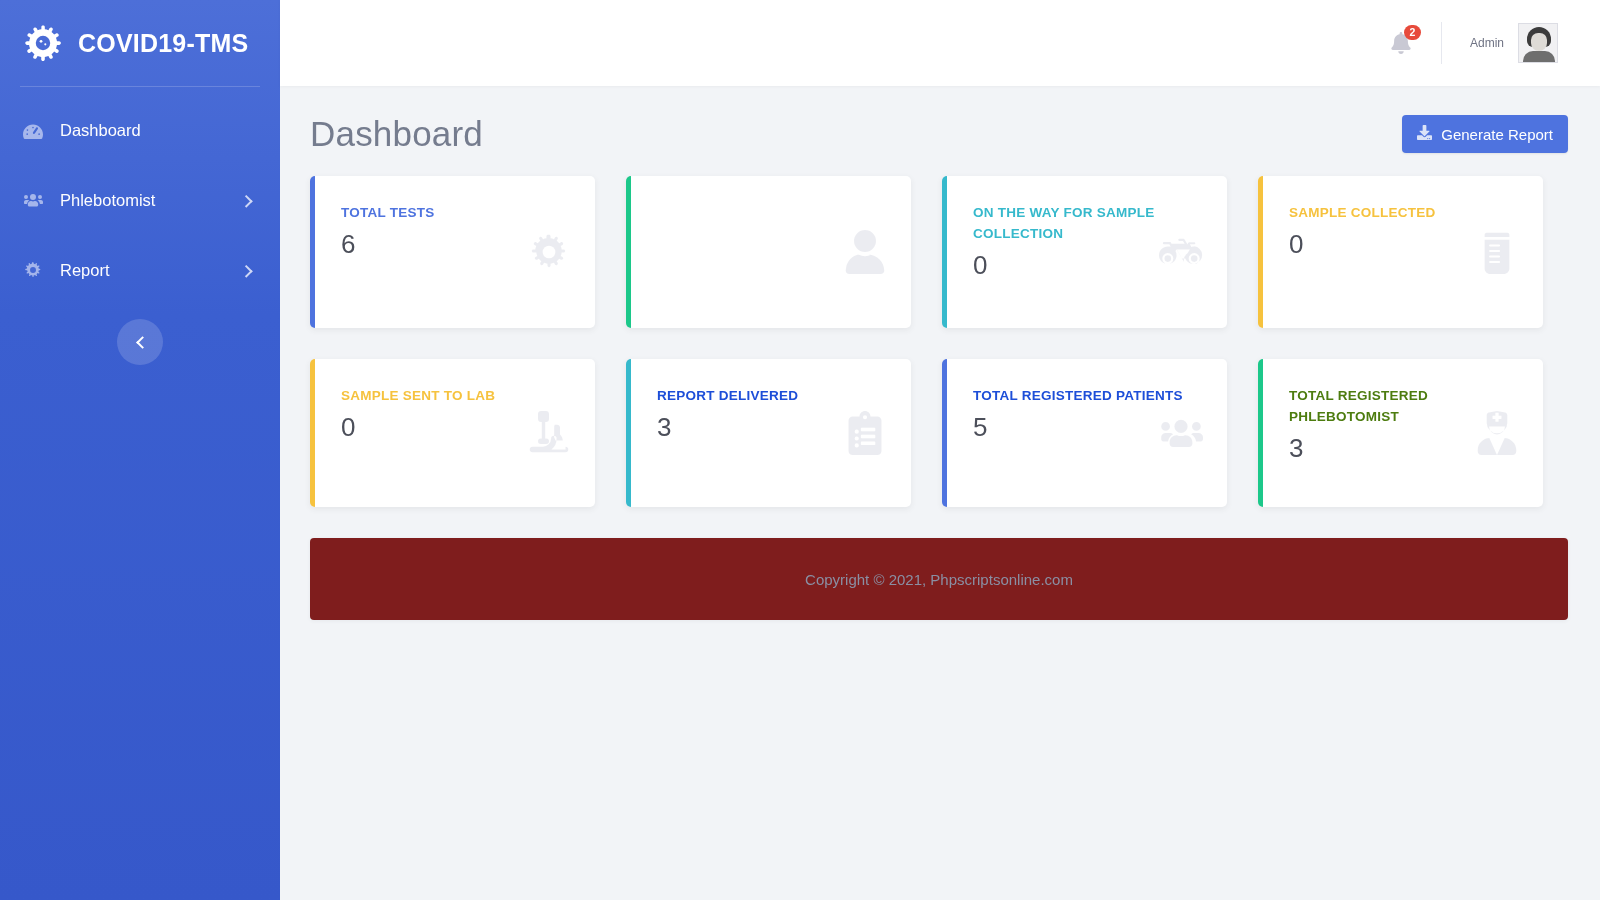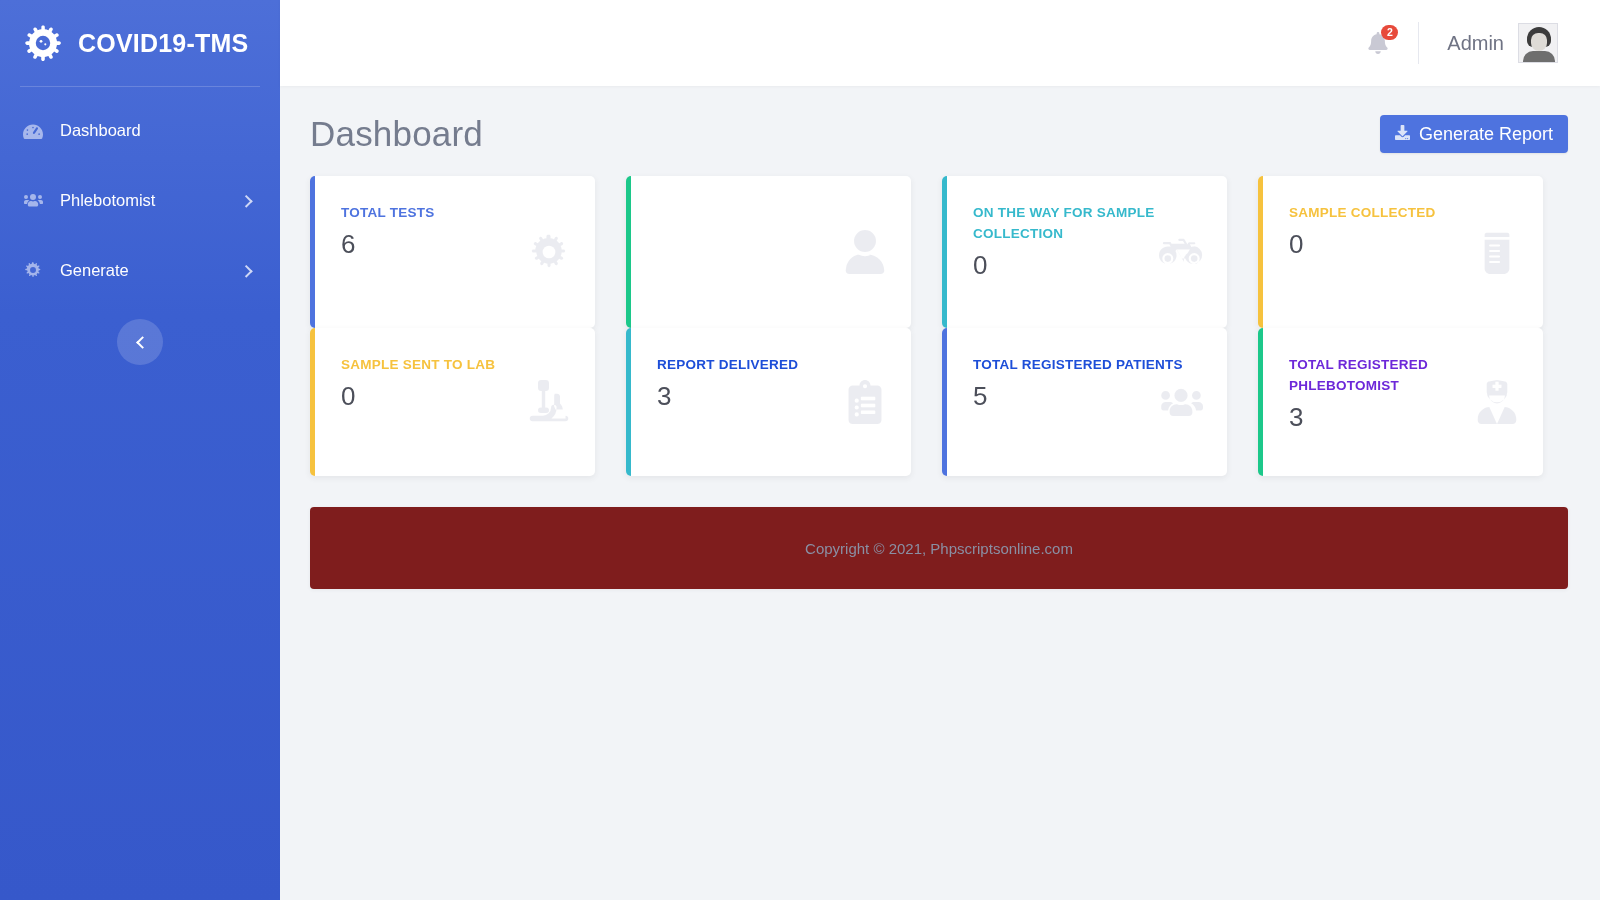--- a/index.html
+++ b/index.html
@@ -71,21 +71,21 @@
   .bell-wrap { position: relative; margin-right: 30px; cursor: pointer; }
   .bell-wrap svg { width: 20px; height: 22px; fill: #c9c9d4; display: block; }
   .bell-badge {
     position: absolute; top: -7px; right: -10px;
     background: #e74a3b; color: #fff; font-size: 10.5px; font-weight: bold;
     border-radius: 9px; padding: 1px 5px; line-height: 13px; min-width: 17px;
     text-align: center;
   }
   .topbar-sep { width: 1px; height: 42px; background: #e6e8ef; margin-right: 28px; }
   .user-box { display: flex; align-items: center; gap: 14px; cursor: pointer; }
-  .user-name { font-size: 20px; color: #6f7384; }
+  .user-name { font-size: 12px; color: #6f7384; }
   .avatar {
     width: 40px; height: 40px; border: 1px solid #dcdde4; background: #f1f1f3;
     overflow: hidden; position: relative;
   }
   .avatar .hair {
     position: absolute; left: 8px; top: 3px; width: 24px; height: 20px;
     background: #3c3c3c; border-radius: 12px 12px 6px 6px;
   }
   .avatar .face {
     position: absolute; left: 12px; top: 9px; width: 16px; height: 18px;
@@ -98,21 +98,21 @@
 
   
   .content { padding: 28px 32px 0 30px; }
   .page-head {
     display: flex; align-items: center; justify-content: space-between;
     margin-bottom: 22px;
   }
   .page-title { font-size: 35px; color: #757c8e; font-weight: normal; letter-spacing: .2px; }
   .gen-btn {
     background: #4e73df; color: #fff; border: none; border-radius: 4px;
-    height: 38px; padding: 0 15px; font-size: 18px; cursor: pointer;
+    height: 38px; padding: 0 15px; font-size: 15px; cursor: pointer;
     display: flex; align-items: center; gap: 9px;
     font-family: "Liberation Sans", sans-serif;
     box-shadow: 0 1px 2px rgba(0,0,0,.08);
   }
   .gen-btn svg { width: 15px; height: 15px; fill: #dbe3f8; }
 
   .cards { display: flex; flex-wrap: wrap; gap: 31px; }
   .card {
     width: 285px; background: #ffffff; border-radius: 5px;
     border-left-width: 5px; border-left-style: solid;
@@ -126,21 +126,21 @@
   .card-label {
     font-size: 13.5px; font-weight: bold; letter-spacing: .25px;
     text-transform: uppercase; line-height: 21px; margin-bottom: 6px;
   }
   .card-value { font-size: 26px; color: #4c4f5a; line-height: 30px; }
   .card-ico {
     position: absolute; right: 24px; top: 50%; transform: translateY(-50%);
     opacity: .22;
   }
   .card-ico svg { width: 44px; height: 44px; fill: #a9adc2; display: block; }
-  .row2 { }
+  .row2 { margin-top: 31px; }
 
   .footer {
     margin-top: 31px; background: #7f1d1d; border-radius: 4px;
     height: 82px; display: flex; align-items: center; justify-content: center;
     box-shadow: 0 1px 4px rgba(58,59,69,.06);
   }
   .footer-text { font-size: 15px; color: #8a8fa3; }
 </style>
 </head>
 <body>
@@ -182,21 +182,21 @@
       <span class="nav-caret"></span>
     </div>
 
     <div class="nav-item">
       <span class="nav-ico">
         <svg viewBox="0 0 512 512">
             <path d="M256 56c10 0 18 8 18 18v22a163 163 0 0 1 40 11l11-19c5-9 16-12 25-7s12 16 7 25l-11 19c11 8 21 18 29 29l19-11c9-5 20-2 25 7s2 20-7 25l-19 11c5 13 9 26 11 40h22c10 0 18 8 18 18s-8 18-18 18h-22a163 163 0 0 1-11 40l19 11c9 5 12 16 7 25s-16 12-25 7l-19-11c-8 11-18 21-29 29l11 19c5 9 2 20-7 25s-20 2-25-7l-11-19a163 163 0 0 1-40 11v22c0 10-8 18-18 18s-18-8-18-18v-22a163 163 0 0 1-40-11l-11 19c-5 9-16 12-25 7s-12-16-7-25l11-19c-11-8-21-18-29-29l-19 11c-9 5-20 2-25-7s-2-20 7-25l19-11a163 163 0 0 1-11-40H74c-10 0-18-8-18-18s8-18 18-18h22c2-14 6-27 11-40l-19-11c-9-5-12-16-7-25s16-12 25-7l19 11c8-11 18-21 29-29l-11-19c-5-9-2-20 7-25s20-2 25 7l11 19a163 163 0 0 1 40-11V74c0-10 8-18 18-18z"></path>
             <circle cx="256" cy="256" r="76" fill="#4a6bd6"></circle>
           </svg>
       </span>
-      <span class="nav-label">Generate</span>
+      <span class="nav-label">Report</span>
       <span class="nav-caret"></span>
     </div>
 
 
     <div class="collapse-wrap">
       <div class="collapse-btn">
         <i></i>
       </div>
     </div>
   </aside>
@@ -318,21 +318,21 @@
           </div>
           <span class="card-ico">
             <svg viewBox="0 0 640 512">
                 <path d="M96 224a64 64 0 1 0 0-128 64 64 0 0 0 0 128zm448 0a64 64 0 1 0 0-128 64 64 0 0 0 0 128zm32 32h-64c-17 0-33 7-45 18 39 21 67 60 73 106h68c18 0 32-14 32-32v-32c0-33-31-60-64-60zM320 256a96 96 0 1 0 0-192 96 96 0 0 0 0 192zm66 32h-8c-18 8-37 13-58 13s-40-5-58-13h-8c-55 0-99 44-99 99v25c0 27 21 48 48 48h234c27 0 48-21 48-48v-25c0-55-44-99-99-99zM205 274c-12-11-28-18-45-18H96c-33 0-64 27-64 60v32c0 18 14 32 32 32h68c6-46 34-85 73-106z"></path>
               </svg>
           </span>
         </div>
 
         <div class="card" style="border-left-color:#1cc88a">
           <div>
-            <div class="card-label" style="color:#6d28d9">TOTAL REGISTERED PHLEBOTOMIST</div>
+            <div class="card-label" style="color:#4d7c0f">TOTAL REGISTERED PHLEBOTOMIST</div>
             <div class="card-value">3</div>
           </div>
           <span class="card-ico">
             <svg viewBox="0 0 448 512">
                 <path d="M319 18L224 0 129 18c-14 3-25 16-25 31v91a120 120 0 0 0 240 0V49c0-15-11-28-25-31zM224 272a93 93 0 0 1-93-91h186a93 93 0 0 1-93 91zm-19-180h-28c-3 0-5-2-5-5V59c0-3 2-5 5-5h28v-28c0-3 2-5 5-5h28c3 0 5 2 5 5v28h28c3 0 5 2 5 5v28c0 3-2 5-5 5h-28v28c0 3-2 5-5 5h-28c-3 0-5-2-5-5V92zM313 314l-89 198-89-198C64 318 0 377 0 451v21c0 22 18 40 40 40h368c22 0 40-18 40-40v-21c0-74-64-133-135-137z"></path>
               </svg>
           </span>
         </div>
       </div>
 

